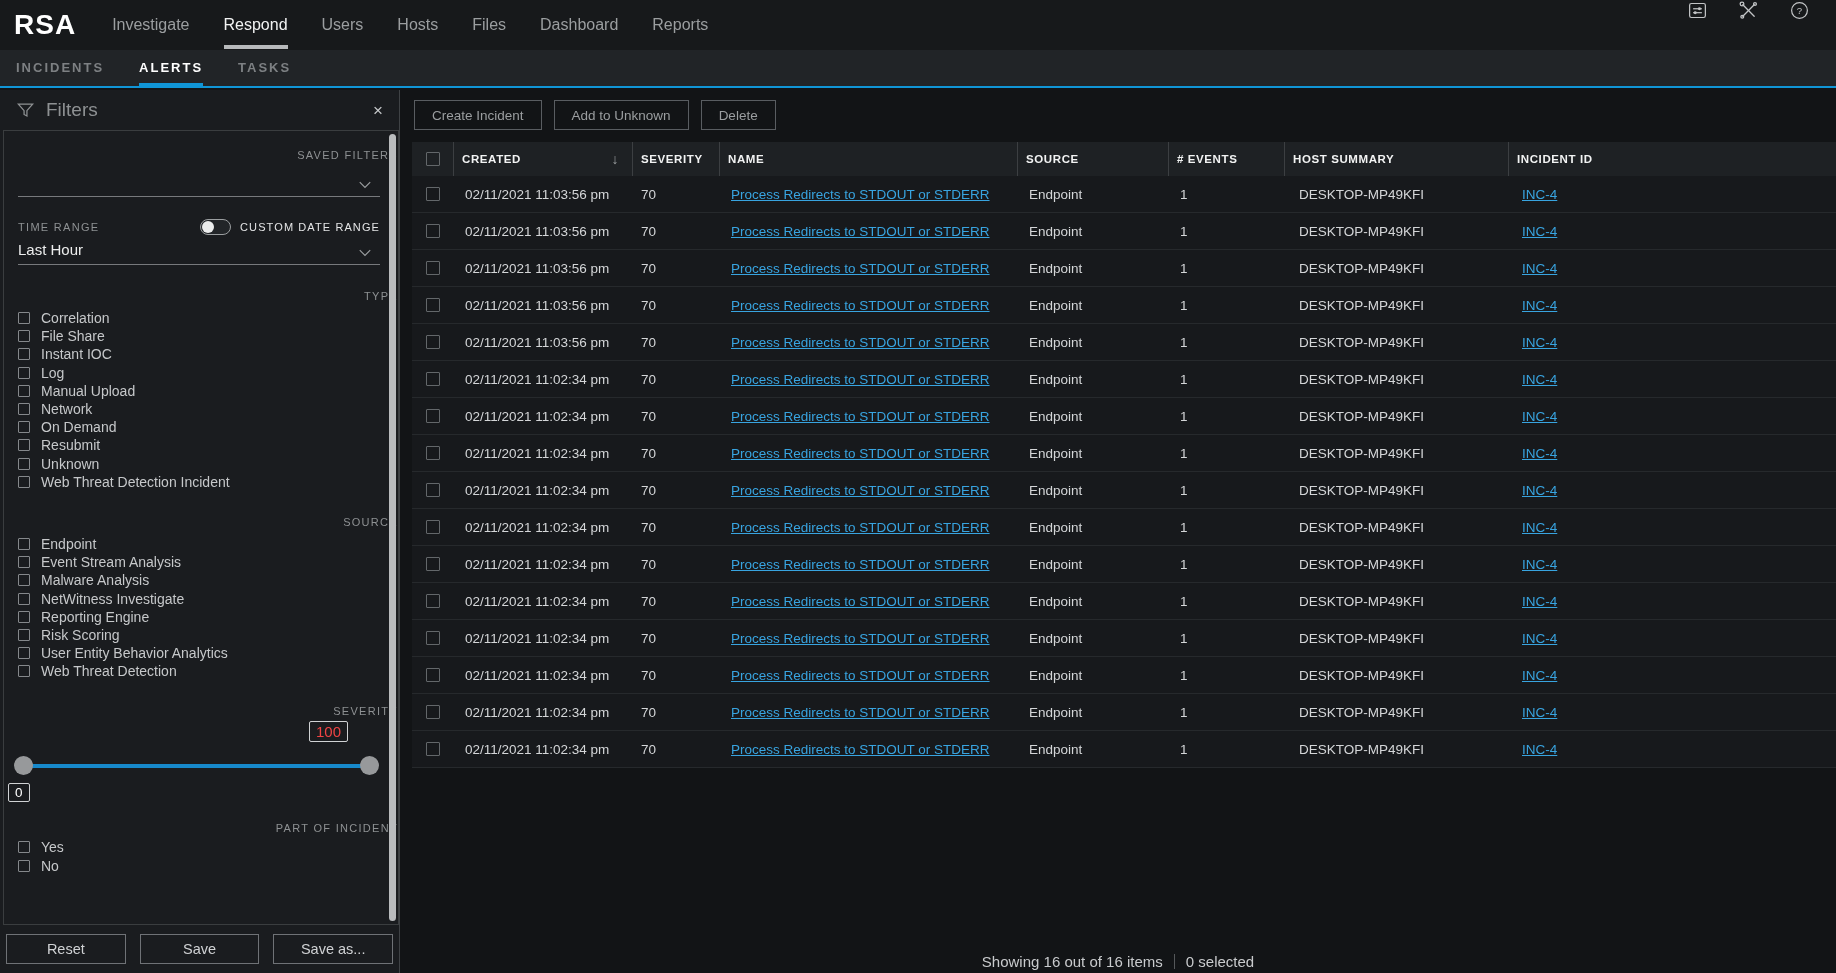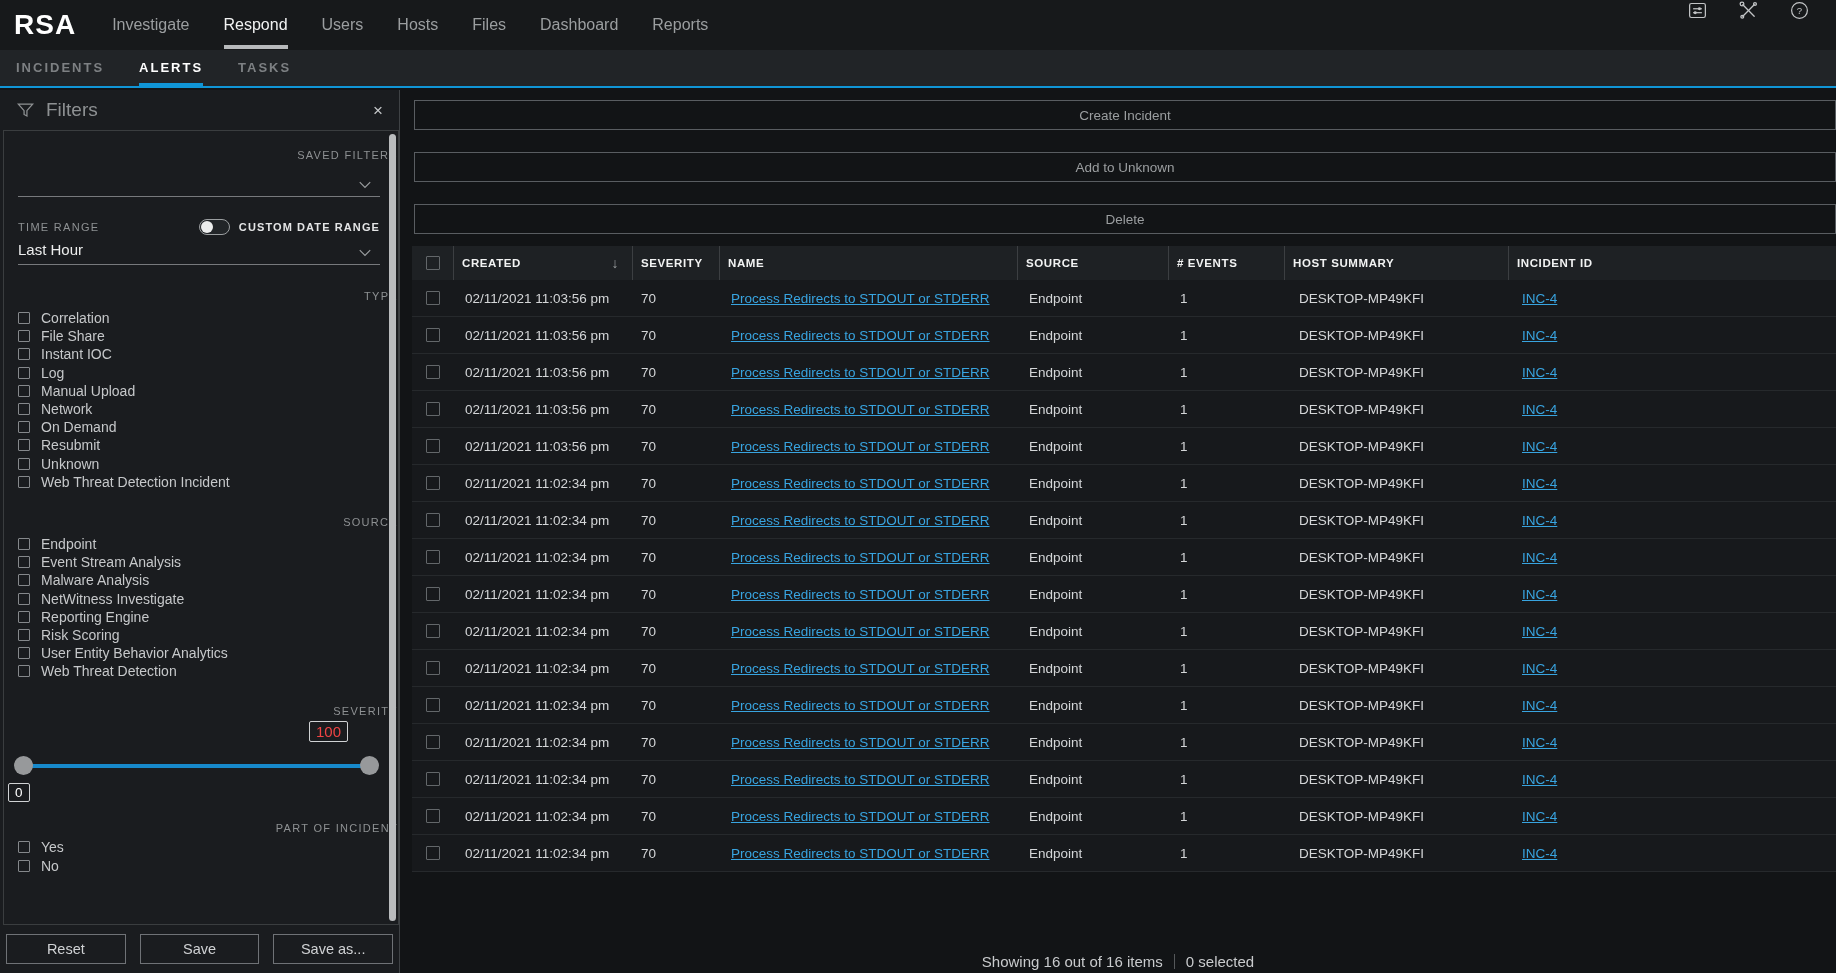--- a/index.html
+++ b/index.html
@@ -53,21 +53,21 @@
     position:relative; }
   .saved-field { height:34px; margin-top:2px; }
   .chev { position:absolute; right:8px; bottom:6px; width:14px; height:9px;
     color:#9b9ea0; cursor:pointer; }
   .trange-row { display:flex; align-items:center; width:362px; margin:22px 0 0 2px; }
   .trange-right { margin-left:auto; display:flex; align-items:center; gap:9px; }
   .toggle { width:31px; height:16px; border:1px solid #9b9ea0; border-radius:9px;
     position:relative; background:#222528; cursor:pointer; }
   .toggle-knob { position:absolute; left:1px; top:1px; width:12px; height:12px;
     border-radius:50%; background:#eceded; }
-  .toggle-label { font-size:11px; font-weight:bold; letter-spacing:1.1px; color:#e4e5e6; }
+  .toggle-label { font-size:11px; font-weight:normal; letter-spacing:1.1px; color:#e4e5e6; }
   .time-field { height:28px; margin-top:2px; font-size:15px; color:#eceded;
     line-height:26px; }
   .sec { margin-top:25px; }
   .chklist { margin-top:7px; }
   .chk-row { display:flex; align-items:center; height:18.2px; margin-left:2px;
     cursor:pointer; }
   .cb { width:12px; height:12px; border:1px solid #85888b; border-radius:1px;
     flex:0 0 auto; }
   .chk-label { font-size:14px; color:#c6c8ca; margin-left:11px; white-space:nowrap; }
   .sev-wrap { position:relative; height:100px; width:362px; margin:4px 0 0 2px; }
@@ -82,21 +82,21 @@
     border-radius:2px; padding:1px 6px; font-size:13.5px; color:#ffffff; }
   .poi { margin-top:1px; }
   .filters-footer { position:absolute; left:0; right:0; bottom:0; height:48px;
     display:flex; align-items:center; padding:0 6px; gap:14px; }
   .fbtn { flex:1; height:30px; background:transparent; border:1px solid #6f7276;
     color:#d0d2d4; font-size:14.5px; font-family:inherit; cursor:pointer; }
 
   
   .main { position:absolute; left:400px; top:90px; right:0; bottom:0;
     background:#121416; }
-  .toolbar { padding:10px 0 0 14px; display:flex; gap:22px;flex-direction:column; }
+  .toolbar { padding:10px 0 0 14px; display:flex; gap:12px; }
   .tbtn { height:30px; padding:0 17px; background:transparent;
     border:1px solid #595d61; color:#9b9ea0; font-size:13.5px;
     font-family:inherit; cursor:pointer; }
 
   .table { margin:12px 0 0 12px; }
   .tgrid { display:grid;
     grid-template-columns:41px 179px 87px 298px 151px 116px 224px minmax(0,1fr); }
   .thead { background:#1e2124; height:34px; }
   .th { display:flex; align-items:center; font-size:11.5px; font-weight:bold;
     letter-spacing:.6px; color:#f2f3f3; padding-left:8px; border-left:1px solid #3c3f42;

